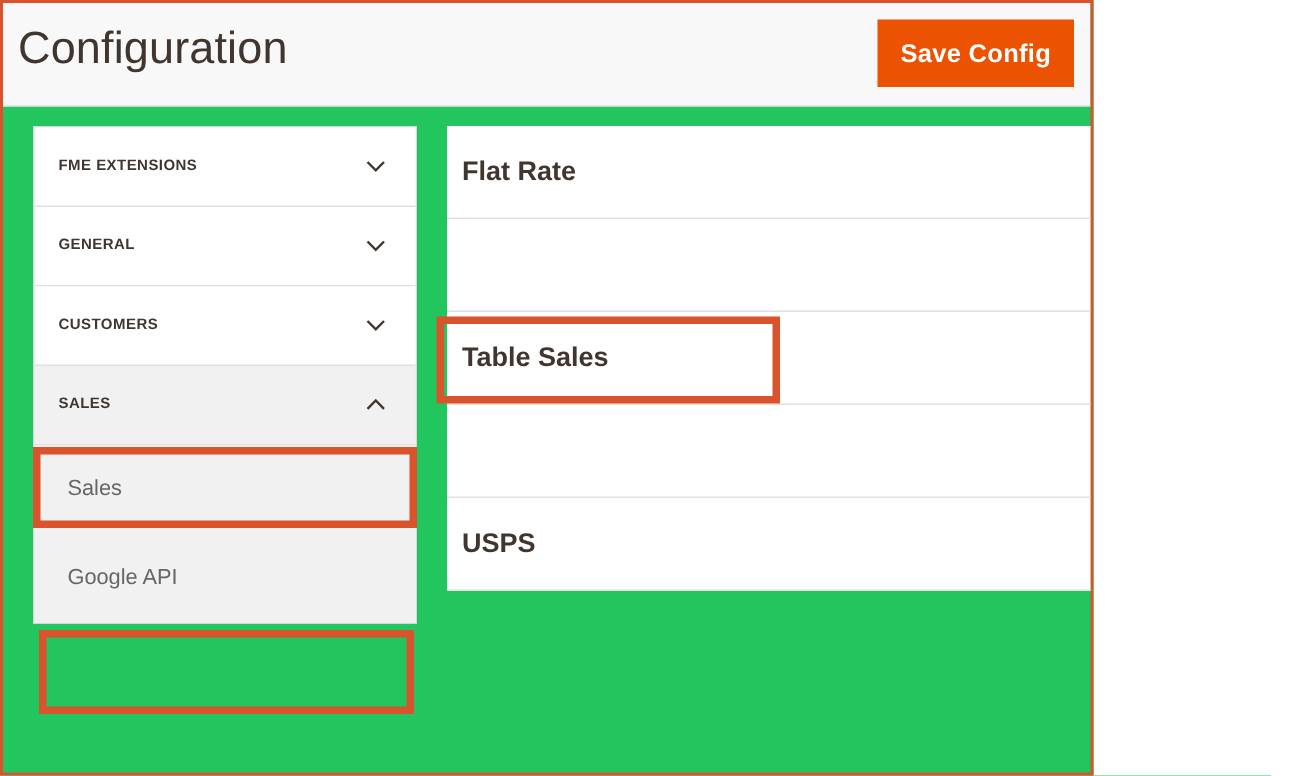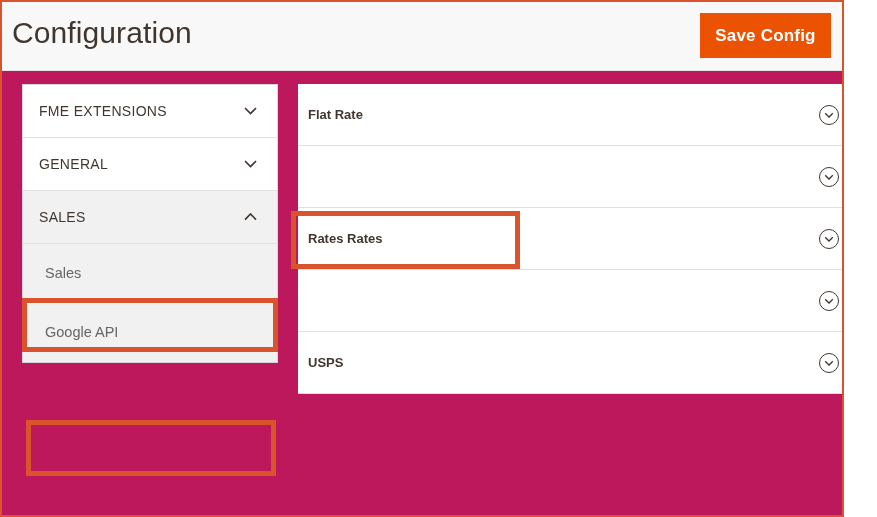--- a/index.html
+++ b/index.html
@@ -8,25 +8,25 @@
   }
   body {
     width: 877px;
     height: 517px;
     background: #ffffff;
     font-family: "Liberation Sans", sans-serif;
     overflow: hidden;
   }
   #page {
     position: relative;
-    width: 844px;
+    width: 729px;
     height: 517px;
     box-sizing: border-box;
     border: 2px solid #d9532c;
-    background: #be185d;
+    background: #22c55e;
     overflow: hidden;
   }
 
   
   .page-header {
     position: absolute;
     left: 0;
     top: 0;
     right: 0;
     height: 69px;
@@ -80,22 +80,22 @@
     background: #ffffff;
   }
   .sidebar-section.active {
     background: #f1f1f1;
   }
   .sidebar-section-label {
     position: absolute;
     left: 16px;
     top: 0;
     line-height: 52px;
-    font-size: 14px;
-    font-weight: normal;
+    font-size: 10px;
+    font-weight: bold;
     color: #41362f;
     letter-spacing: 0.3px;
   }
   .chev {
     position: absolute;
     right: 20px;
     top: 50%;
     width: 13px;
     height: 8px;
     margin-top: -4px;
@@ -141,21 +141,21 @@
     border-bottom: 1px solid #e0e0e0;
     box-sizing: border-box;
     cursor: pointer;
     background: #ffffff;
   }
   .method-label {
     position: absolute;
     left: 10px;
     top: 0;
     line-height: 61px;
-    font-size: 13px;
+    font-size: 18px;
     font-weight: bold;
     color: #41362f;
   }
   .method-toggle {
     position: absolute;
     right: 20px;
     top: 50%;
     width: 22px;
     height: 22px;
     margin-top: -11px;
@@ -197,20 +197,28 @@
     <div class="sidebar-section">
       <span class="sidebar-section-label">GENERAL</span>
       <span class="chev">
         <svg viewBox="0 0 13 8" width="13" height="8">
             <path d="M1 1 L6.5 6.6 L12 1" fill="none" stroke="currentColor" stroke-width="1.6"></path>
           </svg>
       </span>
     </div>
 
 
+    <div class="sidebar-section">
+      <span class="sidebar-section-label">CUSTOMERS</span>
+      <span class="chev">
+        <svg viewBox="0 0 13 8" width="13" height="8">
+            <path d="M1 1 L6.5 6.6 L12 1" fill="none" stroke="currentColor" stroke-width="1.6"></path>
+          </svg>
+      </span>
+    </div>
 
     <div class="sidebar-section active">
       <span class="sidebar-section-label">SALES</span>
       <span class="chev">
         <svg viewBox="0 0 13 8" width="13" height="8">
             <path d="M1 6.6 L6.5 1 L12 6.6" fill="none" stroke="currentColor" stroke-width="1.6"></path>
           </svg>
       </span>
     </div>
 
@@ -240,21 +248,21 @@
     <div class="method-row">
       <span class="method-toggle">
         <svg viewBox="0 0 22 22" width="22" height="22">
           <circle cx="11" cy="11" r="9.5" fill="none" stroke="#41362f" stroke-width="1"></circle>
           <path d="M7.2 9.3 L11 13 L14.8 9.3" fill="none" stroke="#41362f" stroke-width="1.3"></path>
         </svg>
       </span>
     </div>
 
     <div class="method-row">
-      <span class="method-label">Rates Rates</span>
+      <span class="method-label">Table Sales</span>
       <span class="method-toggle">
         <svg viewBox="0 0 22 22" width="22" height="22">
           <circle cx="11" cy="11" r="9.5" fill="none" stroke="#41362f" stroke-width="1"></circle>
           <path d="M7.2 9.3 L11 13 L14.8 9.3" fill="none" stroke="#41362f" stroke-width="1.3"></path>
         </svg>
       </span>
     </div>
 
     <div class="method-row">
       <span class="method-toggle">

